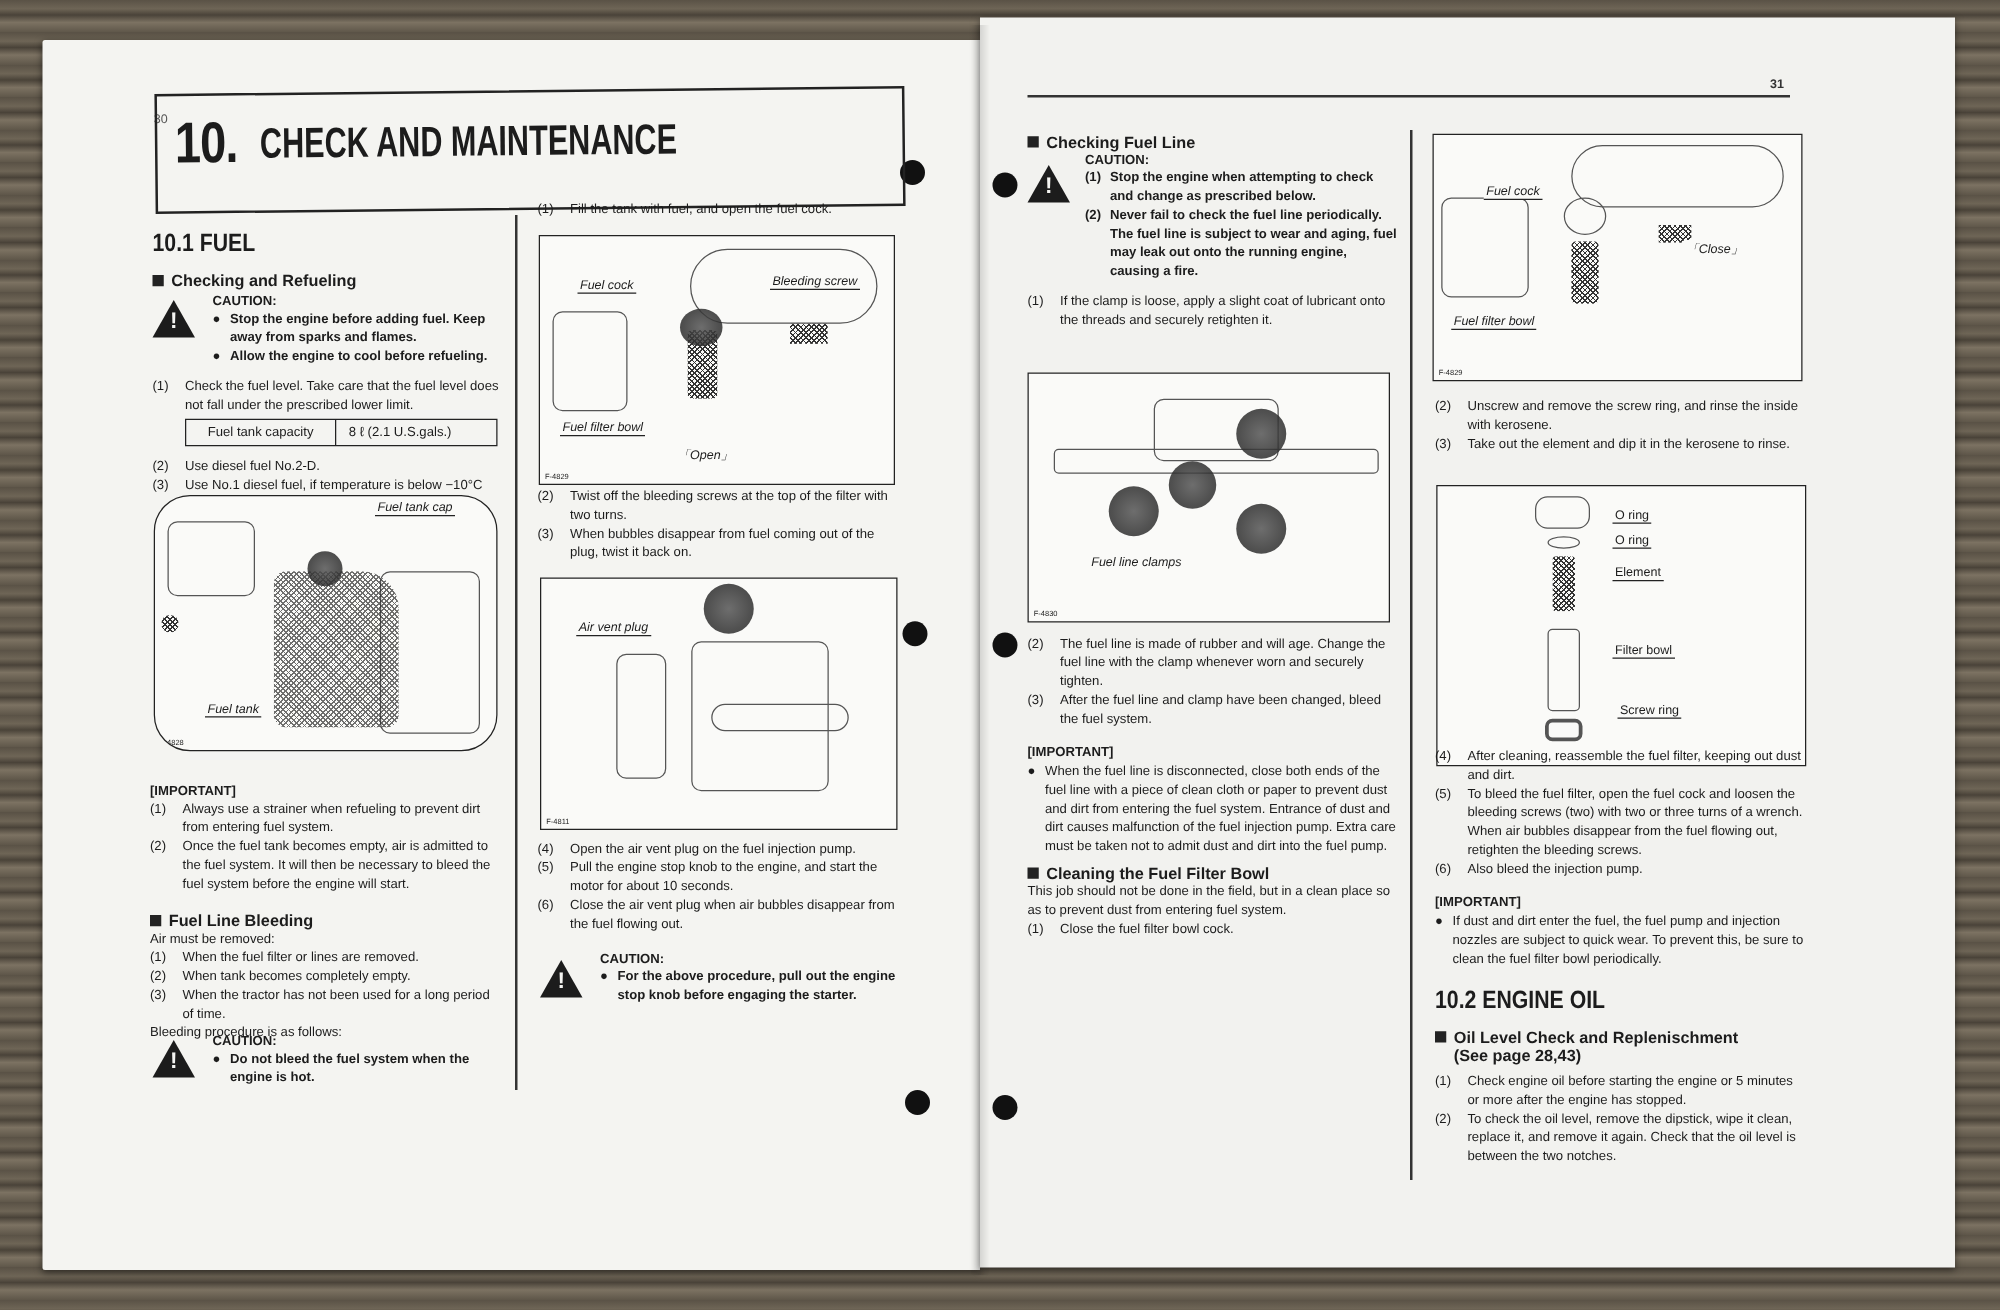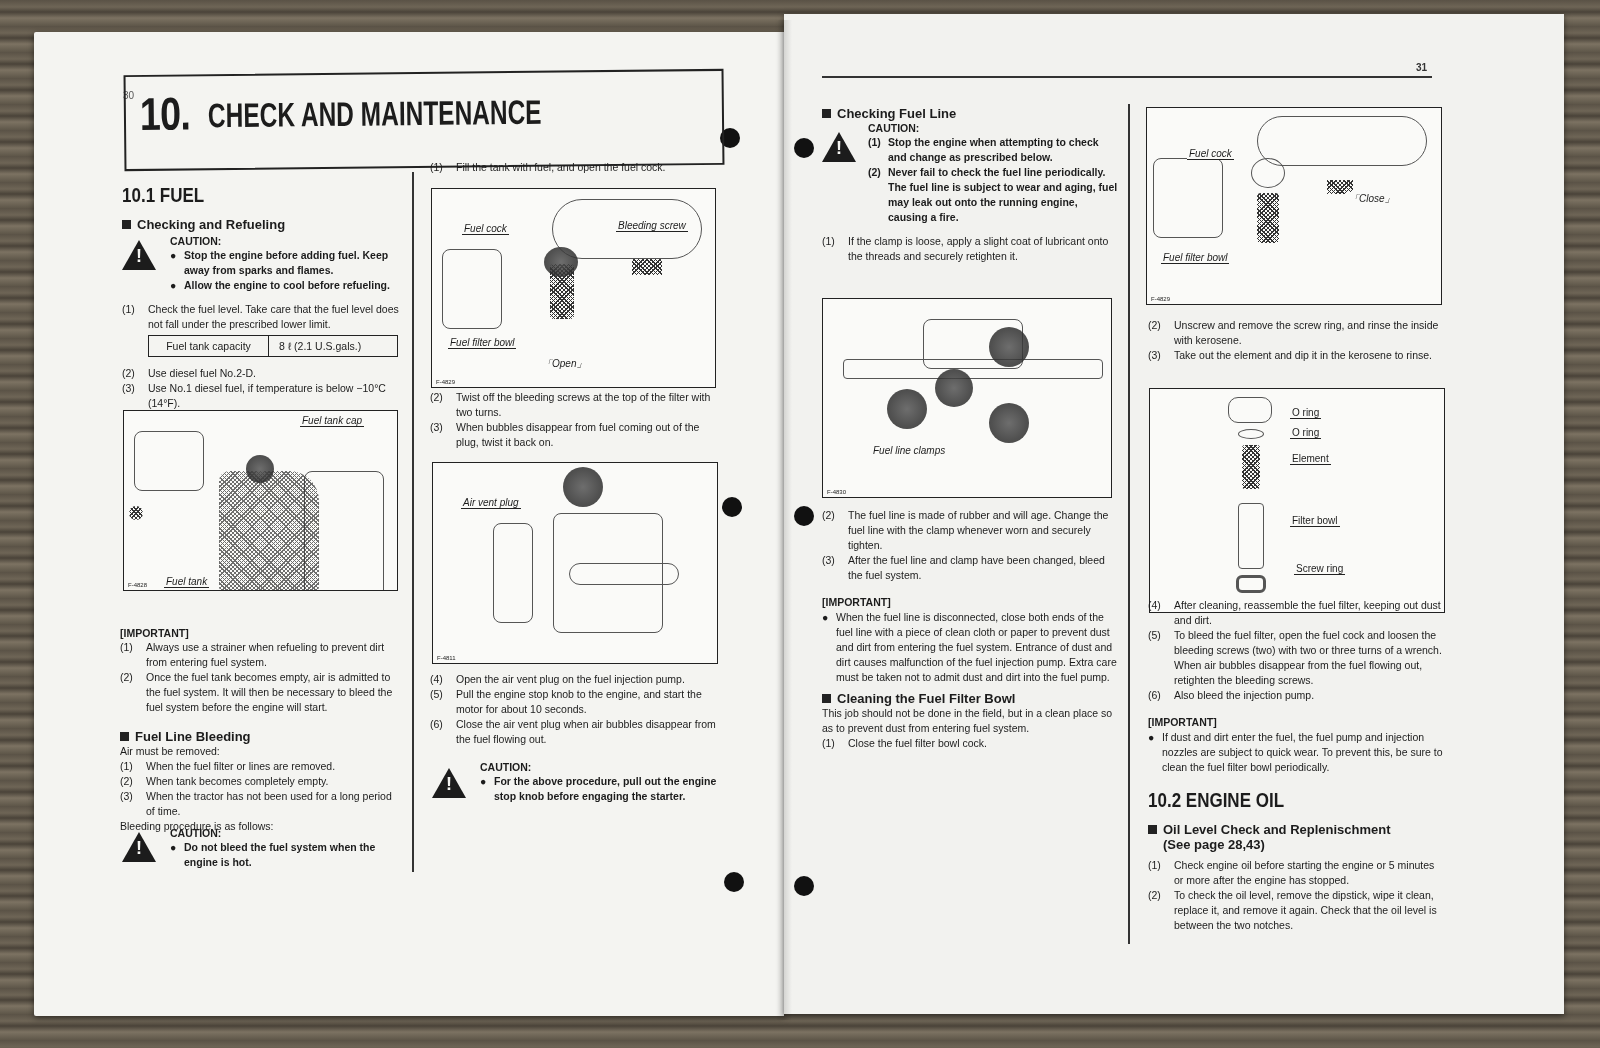--- a/index.html
+++ b/index.html
@@ -106,21 +106,21 @@
   <div class="item">
       <span class="n">(2)</span>
       <span>Use diesel fuel No.2-D.</span>
     </div>
   <div class="item">
       <span class="n">(3)</span>
       <span>Use No.1 diesel fuel, if temperature is below −10°C (14°F).</span>
     </div>
 </div>
 
-<div class="fig" style="left:123px;top:410px;width:275px;height:181px;">
+<div class="fig" style="left:123px;top:396px;width:275px;height:205px;border-radius:29px;">
   <div class="sketch" style="left:10px;top:20px;width:70px;height:60px;"></div>
   <div class="sketch" style="left:180px;top:60px;width:80px;height:130px;"></div>
   <div class="hatch" style="left:95px;top:60px;width:100px;height:125px;border-radius:10px 30px 10px 10px;opacity:0.7;"></div>
   <div class="dark" style="left:122px;top:44px;width:28px;height:28px;"></div>
   <div class="hatch" style="left:5px;top:95px;width:14px;height:14px;border-radius:50%;"></div>
   <span class="label" style="left:176px;top:4px;">Fuel tank cap</span>
   <span class="label" style="left:40px;top:165px;">Fuel tank</span>
   <span class="code">F-4828</span>
 </div>
 

